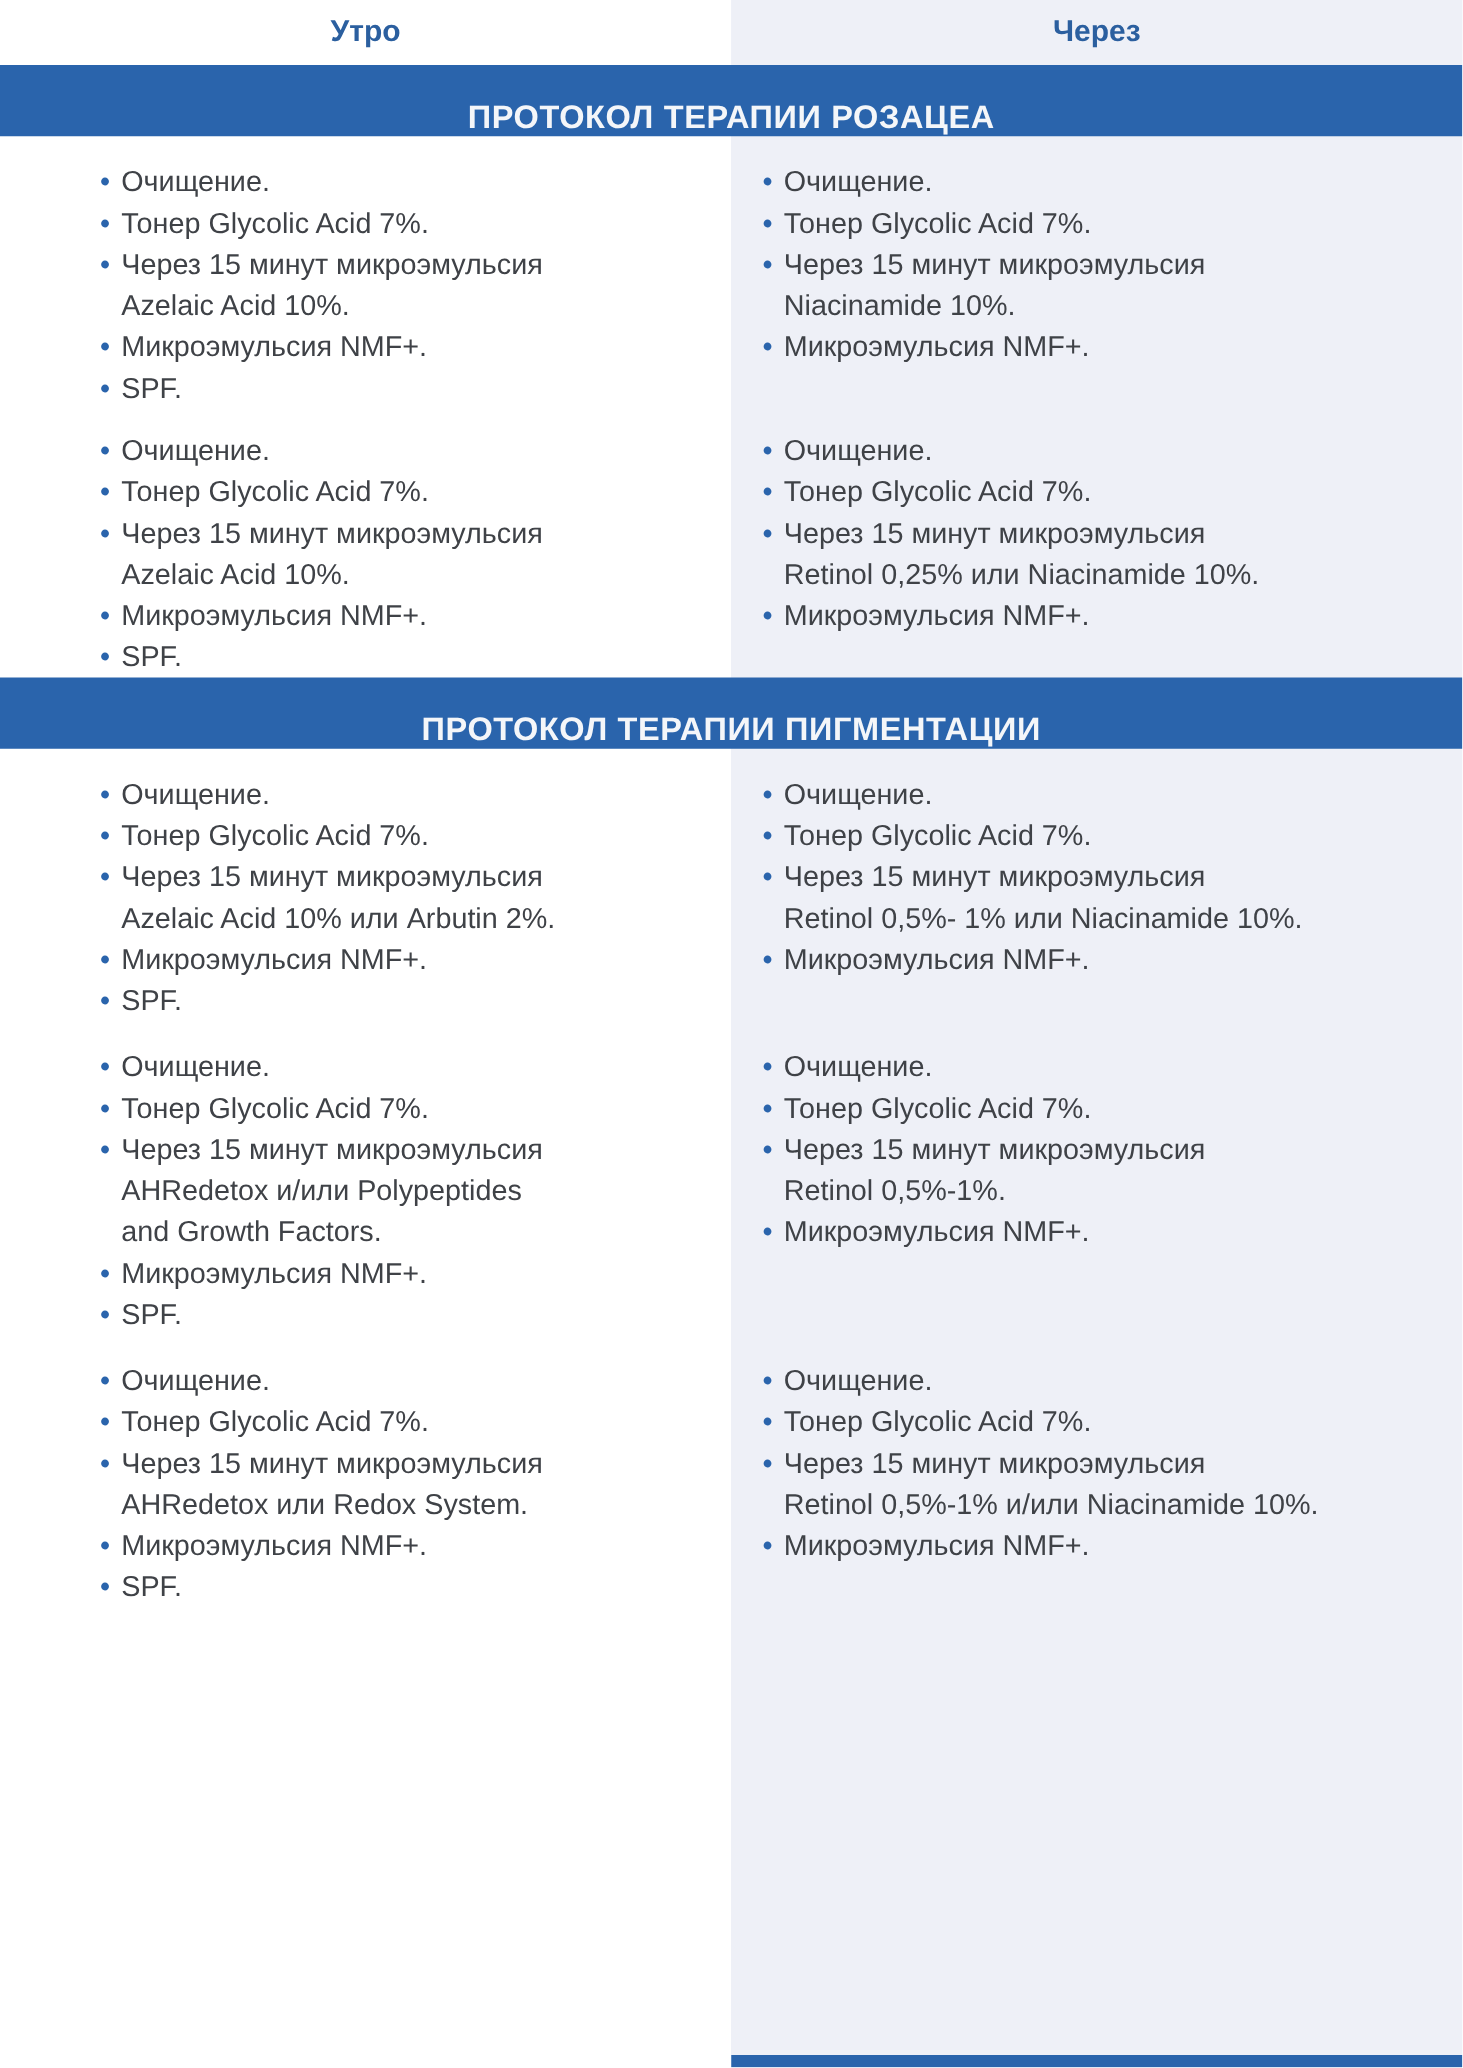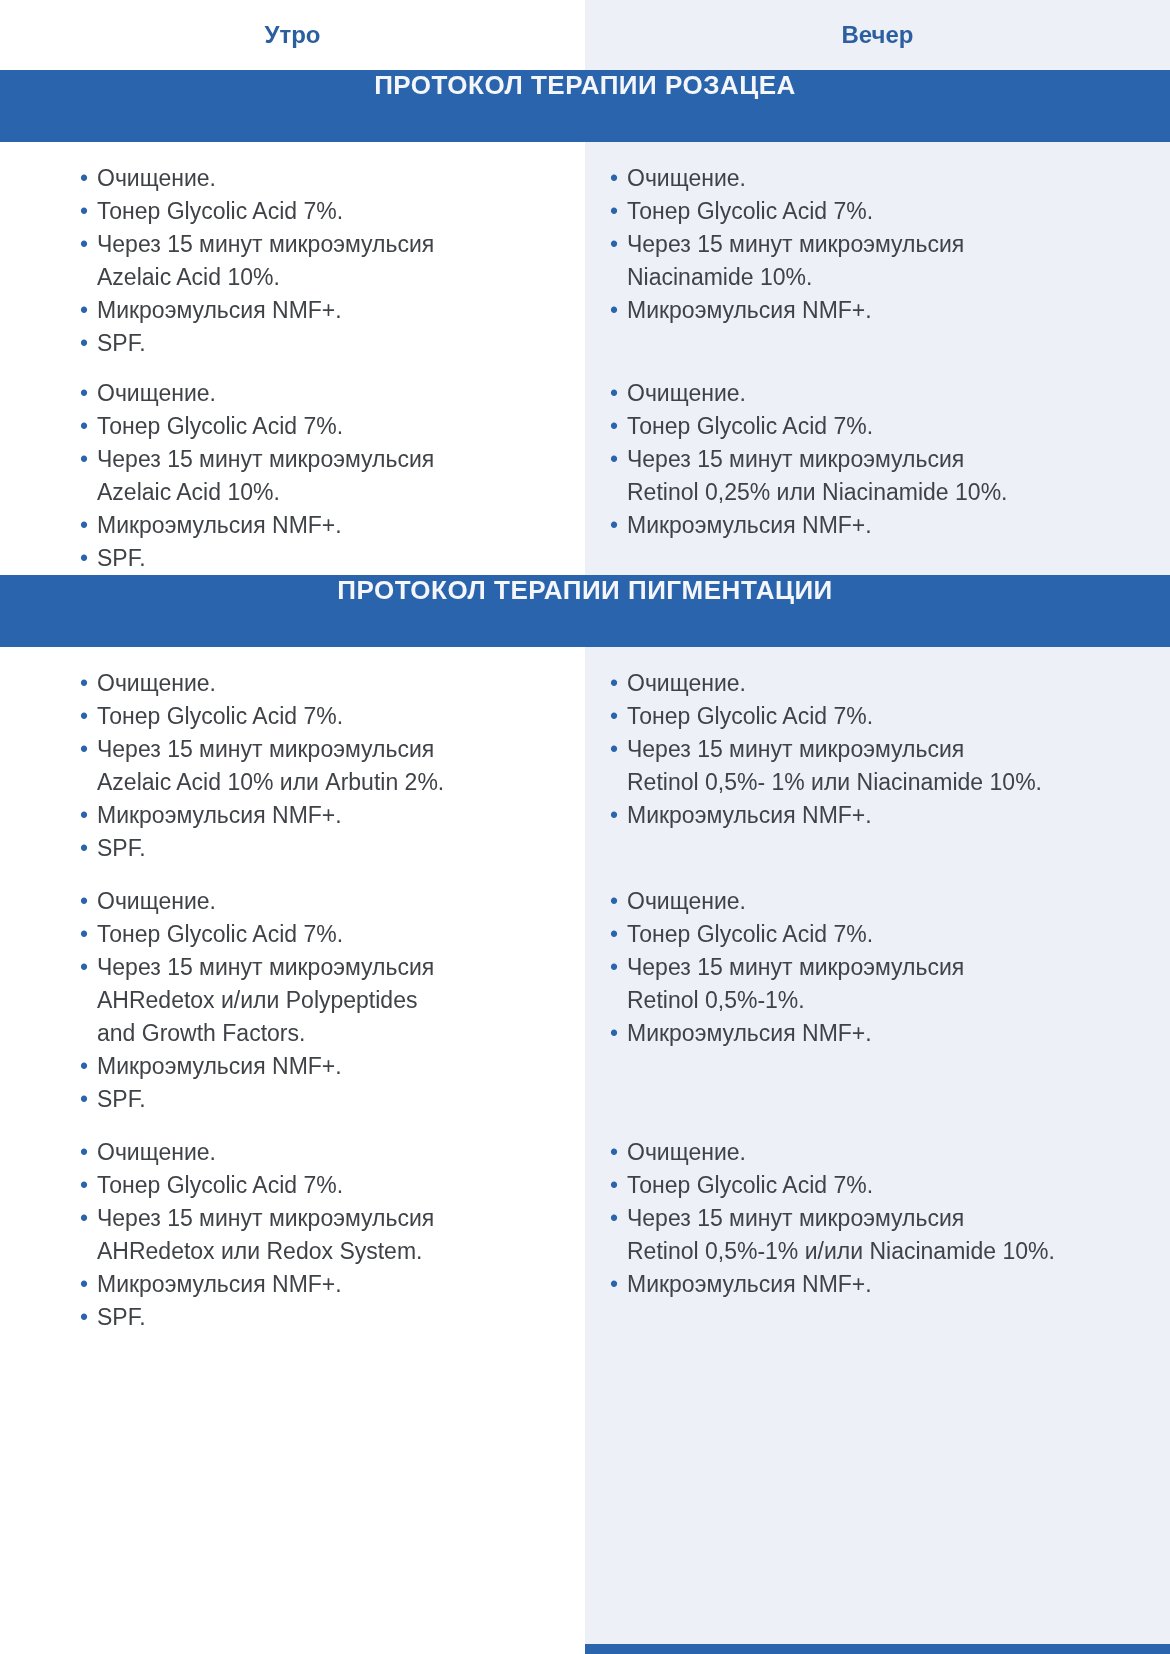--- a/index.html
+++ b/index.html
@@ -12,43 +12,43 @@
     width:1170px;
     height:1654px;
     margin:0 auto;
     display:flex;
     flex-direction:column;
     background:linear-gradient(to right,#ffffff 50%,#eef0f7 50%);
     overflow:hidden;
   }
   
   .col-header-row{
-    height:70px;
+    height:52px;
     display:flex;
     flex:0 0 auto;
     justify-content:flex-end;
   }
   .col-header-cell{
     width:50%;
     display:flex;
     align-items:center;
     justify-content:center;
     font-weight:bold;
     font-size:24px;
     color:#2b5f9f;
   }
   .col-header-cell.morning{background:#ffffff;}
   .col-header-cell.evening{background:#eef0f7;}
   
   .banner-row{
-    height:72px;
+    height:57px;
     flex:0 0 auto;
     background:#2a64ac;
     display:flex;
-    align-items:flex-start;
+    align-items:flex-end;
     justify-content:center;
   }
   .banner-label{
     color:#f4f6f9;
     font-weight:bold;
     font-size:26px;
     letter-spacing:0.5px;
     white-space:nowrap;
   }
   
@@ -114,21 +114,21 @@
   }
   .bottom-strip-row .left{width:50%;background:#ffffff;}
   .bottom-strip-row .right{width:50%;background:#2a64ac;}
 </style>
 </head>
 <body>
 
 <div class="page">
   <div class="col-header-row">
     <div class="col-header-cell morning">Утро</div>
-    <div class="col-header-cell evening">Вечер</div>
+    <div class="col-header-cell evening">Через</div>
   </div>
 
   <div class="banner-row">
       <span class="banner-label">ПРОТОКОЛ ТЕРАПИИ РОЗАЦЕА</span>
     </div>
     <div class="content-row content-1">
       <div class="col morning">
         <ul class="items">
           <li>
             <span class="bullet">•</span>

